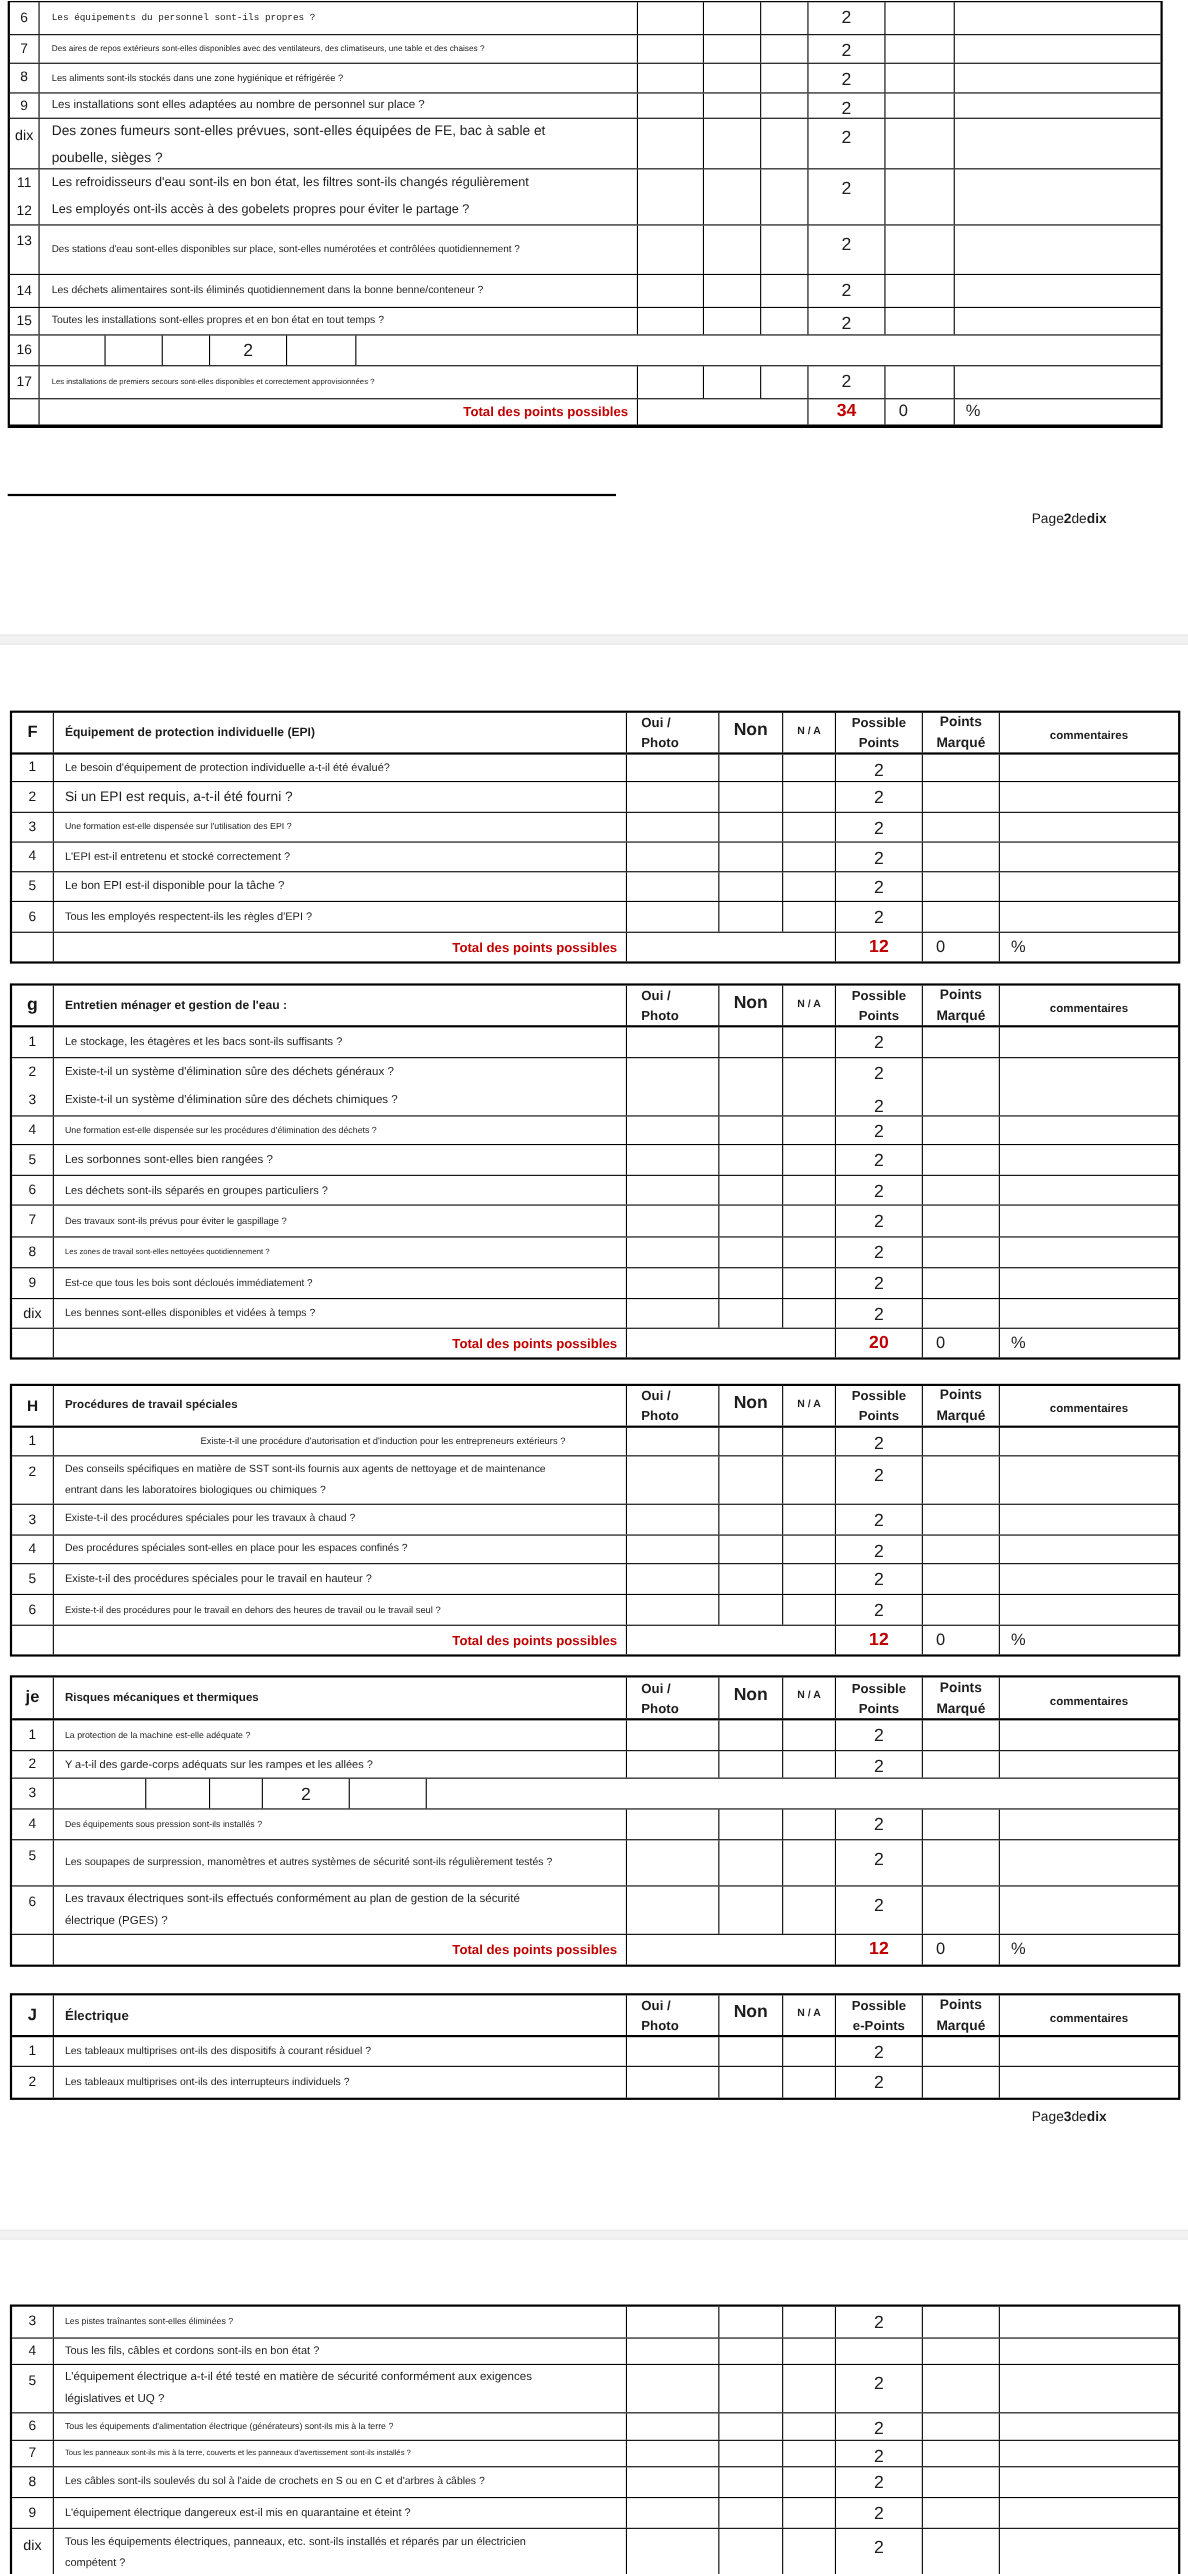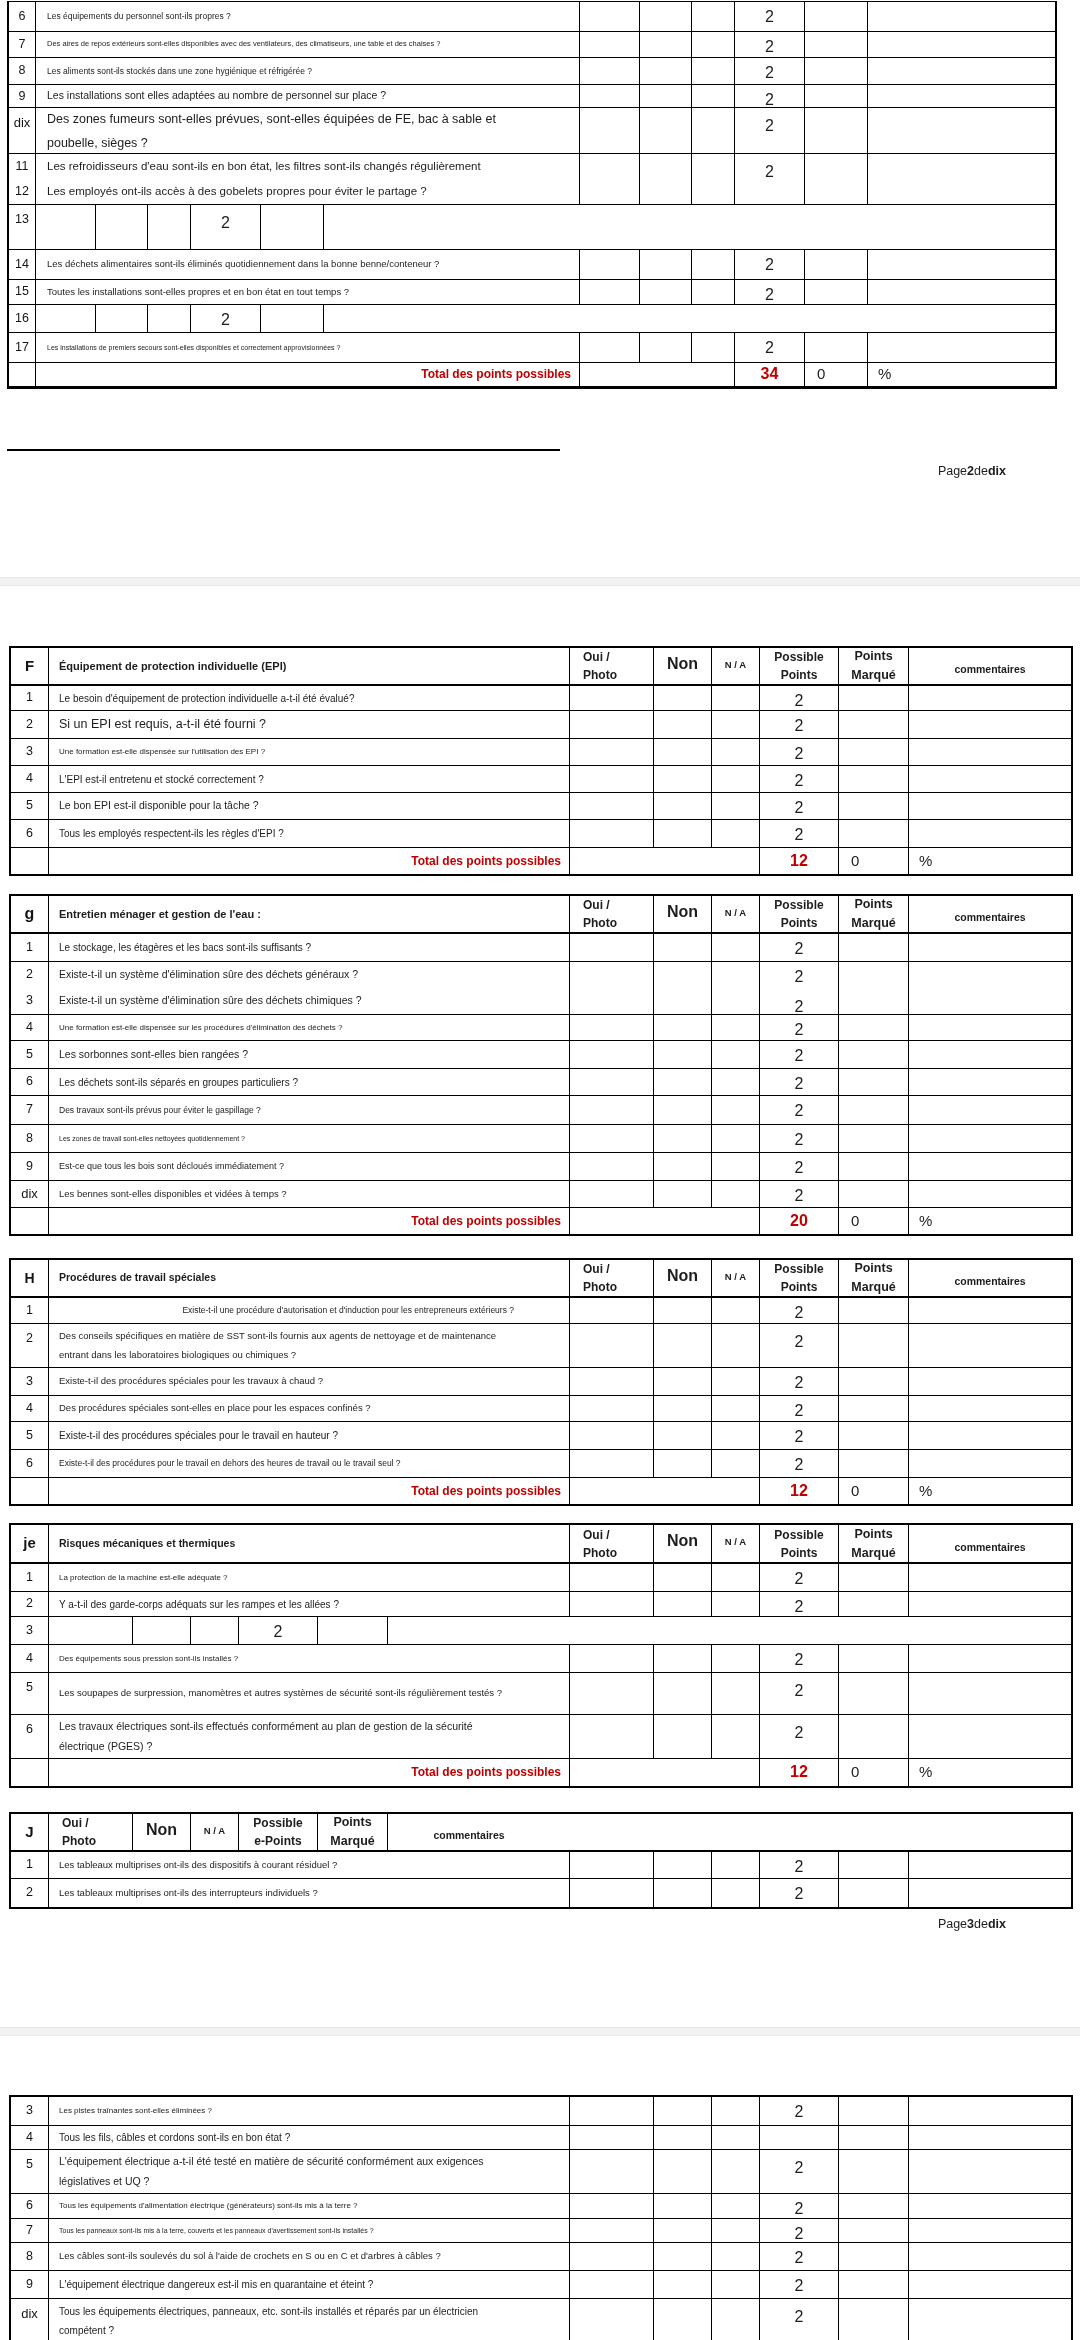--- a/index.html
+++ b/index.html
@@ -47,21 +47,21 @@
 </style>
 </head>
 <body>
 
 <div>
   <div class="tbl t0" style="left: 7px; top: 1px; width: 1050px;">
       <div class="tr" style="height: 30px;">
         <div class="c num" style="width: 27px; font-size: 12.5px;">
           <div class="line">6</div>
         </div>
-        <div class="c q" style="width: 544px; font-size: 8.5px;">
+        <div class="c q" style="width: 544px; font-size: 8.5px; font-family: Liberation Mono, monospace;">
           <div class="line">Les équipements du personnel sont-ils propres ?</div>
         </div>
         <div class="c" style="width: 60px;"></div>
         <div class="c" style="width: 52px;"></div>
         <div class="c" style="width: 43px;"></div>
         <div class="c pp" style="width: 70px;">
           <div class="line">2</div>
         </div>
         <div class="c" style="width: 63px;"></div>
         <div class="c" style="width: 187px;"></div>
@@ -144,20 +144,23 @@
         <div class="c" style="width: 43px;"></div>
         <div class="c pp top" style="width: 70px;">
           <div class="line">2</div>
         </div>
         <div class="c" style="width: 63px;"></div>
         <div class="c" style="width: 187px;"></div>
       </div>
       <div class="tr" style="height: 45px;">
         <div class="c num top" style="width: 27px; font-size: 12.5px;">
           <div class="line">13</div>
+        </div>
+        <div class="c q" style="width: 544px; font-size: 9px;">
+          <div class="line">Des stations d'eau sont-elles disponibles sur place, sont-elles numérotées et contrôlées quotidiennement ?</div>
         </div>
         <div class="c" style="width: 60px;"></div>
         <div class="c" style="width: 52px;"></div>
         <div class="c" style="width: 43px;"></div>
         <div class="c pp top" style="width: 70px;">
           <div class="line">2</div>
         </div>
         <div class="c" style="width: 63px;"></div>
         <div class="c" style="width: 187px;"></div>
       </div>
@@ -864,20 +867,23 @@
         <div class="c tpct" style="width: 162px;">
           <div class="line">%</div>
         </div>
       </div>
     </div>
   <div class="tbl" style="left: 9px; top: 1812px; width: 1064px;">
       <div class="tr th" style="height: 38px;">
         <div class="c num hletter" style="width: 38px; font-size: 15px;">
           <div class="line">J</div>
         </div>
+        <div class="c q htitle" style="width: 521px; font-size: 12px;">
+          <div class="line">Électrique</div>
+        </div>
         <div class="c houi" style="width: 84px;">
           <div class="line">Oui /</div>
           <div class="line">Photo</div>
         </div>
         <div class="c hnon" style="width: 58px;">
           <div class="line">Non</div>
         </div>
         <div class="c hna" style="width: 48px;">
           <div class="line">N / A</div>
         </div>

